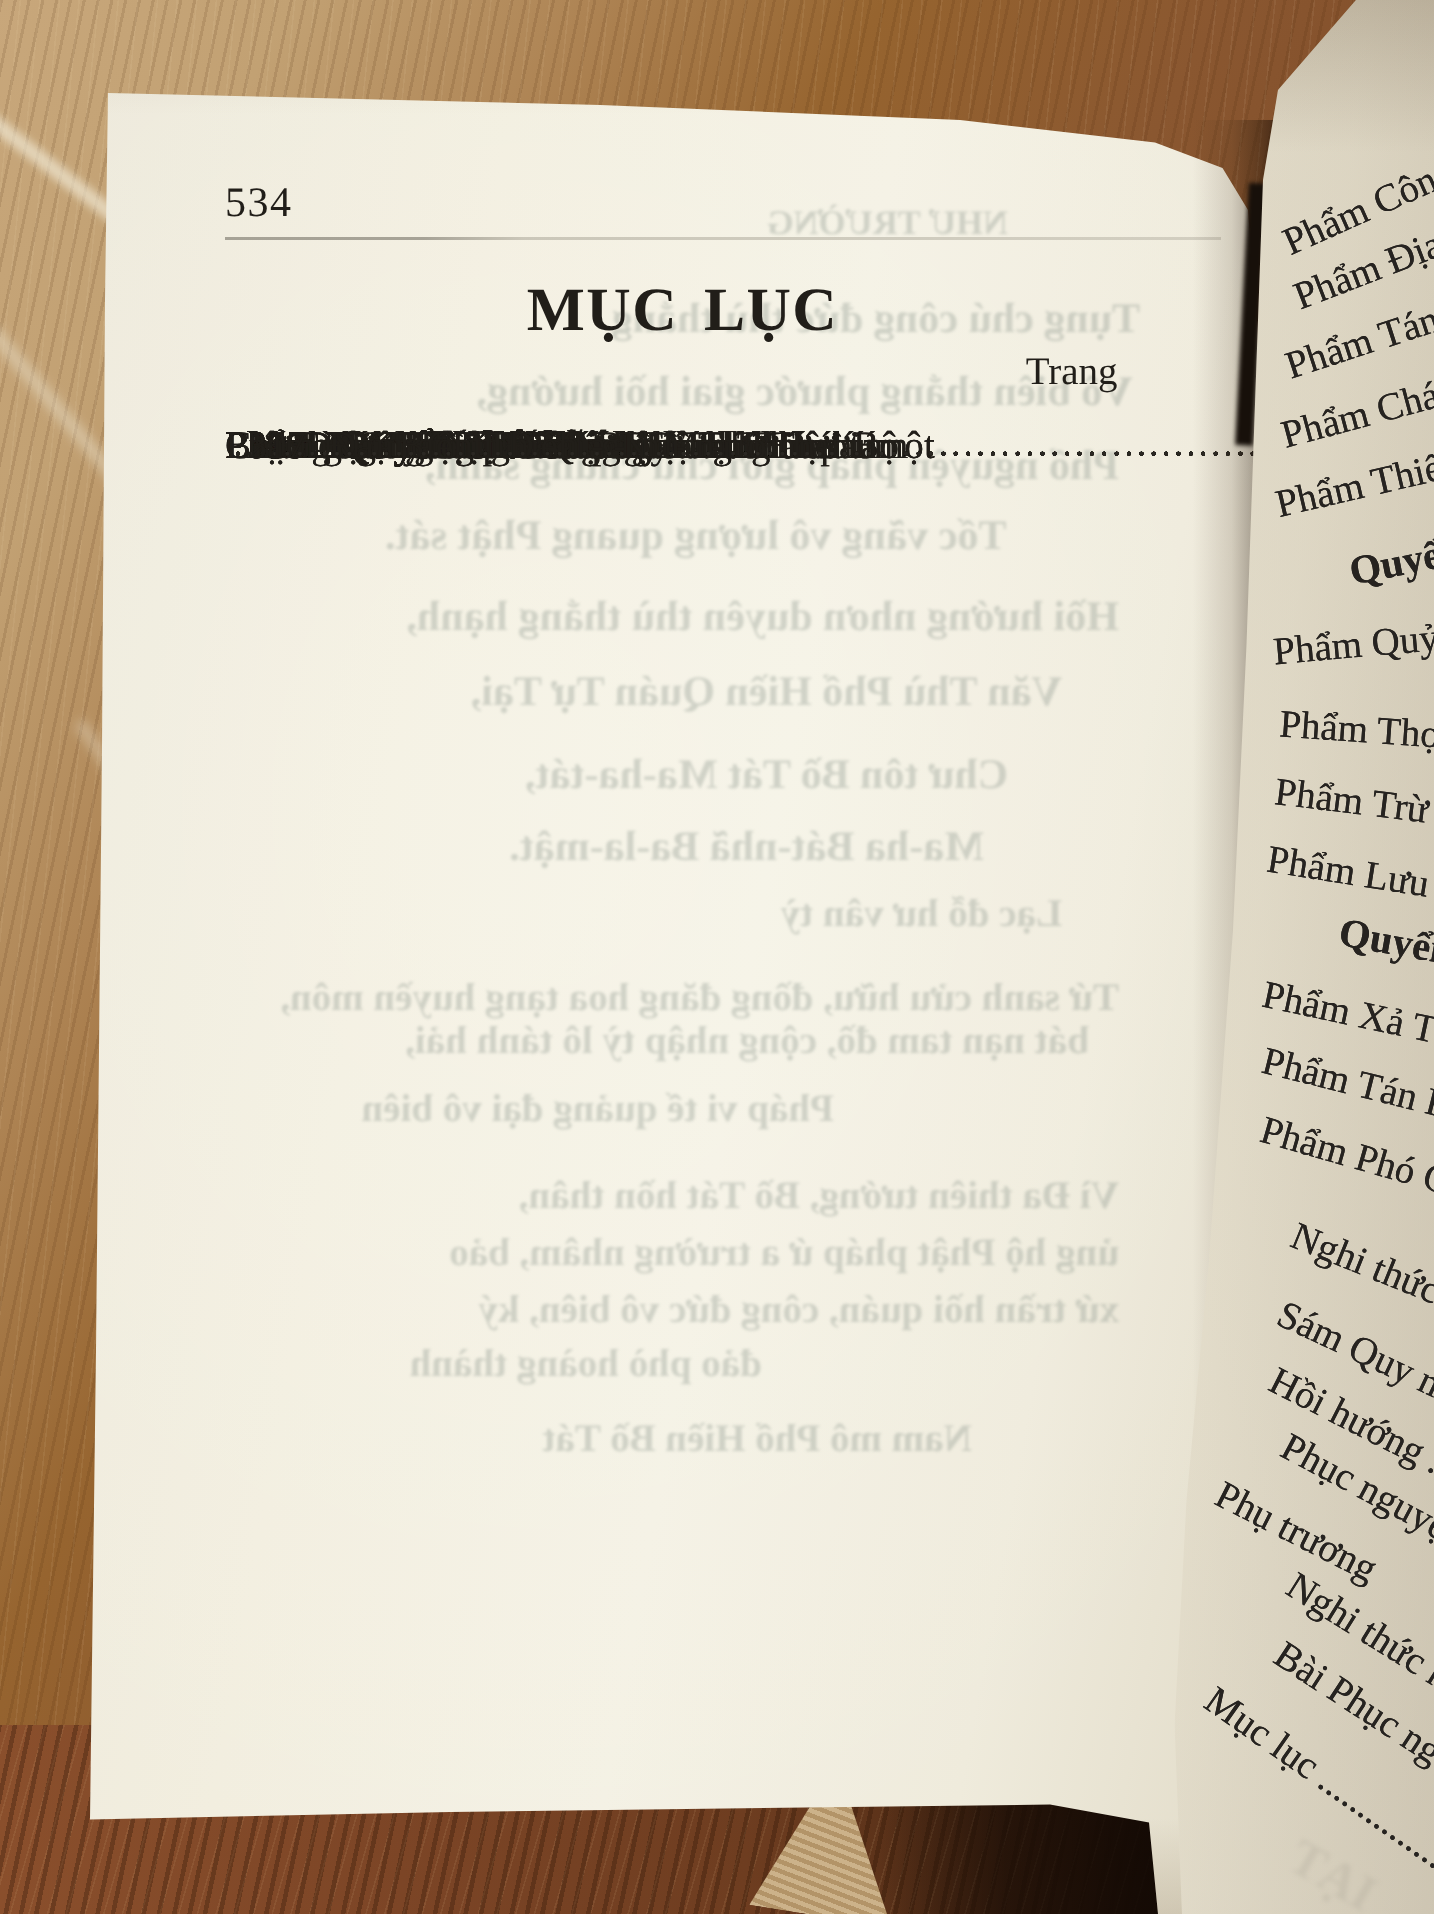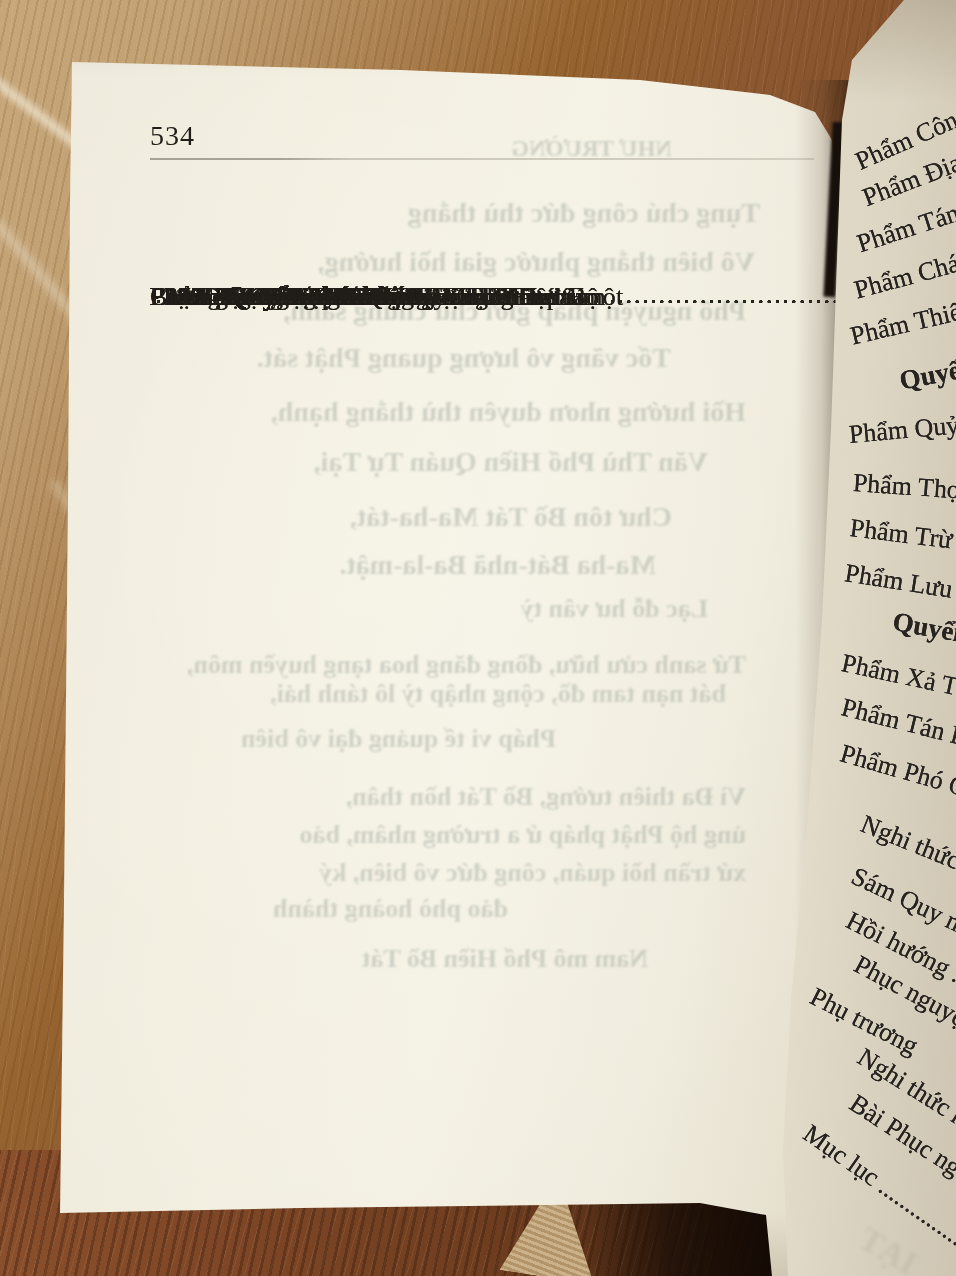--- a/index.html
+++ b/index.html
@@ -119,20 +119,22 @@
         <div class="ghost" style="top: 679px; left: 126px; width: 600px; font-size: 26px;">bát nạn tam đồ, cộng nhập tỳ lô tánh hải,</div>
         <div class="ghost" style="top: 724px; left: 126px; width: 430px; font-size: 26px;">Pháp vi tế quảng đại vô biên</div>
         <div class="ghost" style="top: 782px; left: 188px; width: 558px; font-size: 26px;">Vì Đa thiên tướng, Bồ Tát hồn thân,</div>
         <div class="ghost" style="top: 820px; left: 126px; width: 620px; font-size: 26px;">ủng hộ Phật pháp ứ a trường nhâm, bảo</div>
         <div class="ghost" style="top: 858px; left: 126px; width: 620px; font-size: 26px;">xứ trần hồi quán, công đức vô biên, ký</div>
         <div class="ghost" style="top: 894px; left: 126px; width: 382px; font-size: 26px;">đảo phò hoàng thành</div>
         <div class="ghost" style="top: 944px; left: 228px; width: 420px; font-size: 26px;">Nam mô Phổ Hiền Bồ Tát</div>
       </div>
     <div class="pageno">534</div>
     <div class="header-rule"></div>
+    <h1 class="title">MỤC LỤC</h1>
+    <div class="trang">Trang</div>
     <div class="toc" id="toc-list">
         <div class="toc-row entry front">
           <span class="lbl">Lời duyên khởi</span>
           <span class="dots"></span>
           <span class="num">7</span>
         </div>
         <div class="toc-row entry front">
           <span class="lbl">Tựa Kinh Kim Quang Minh Hiệp Bộ</span>
           <span class="dots"></span>
           <span class="num">11</span>

